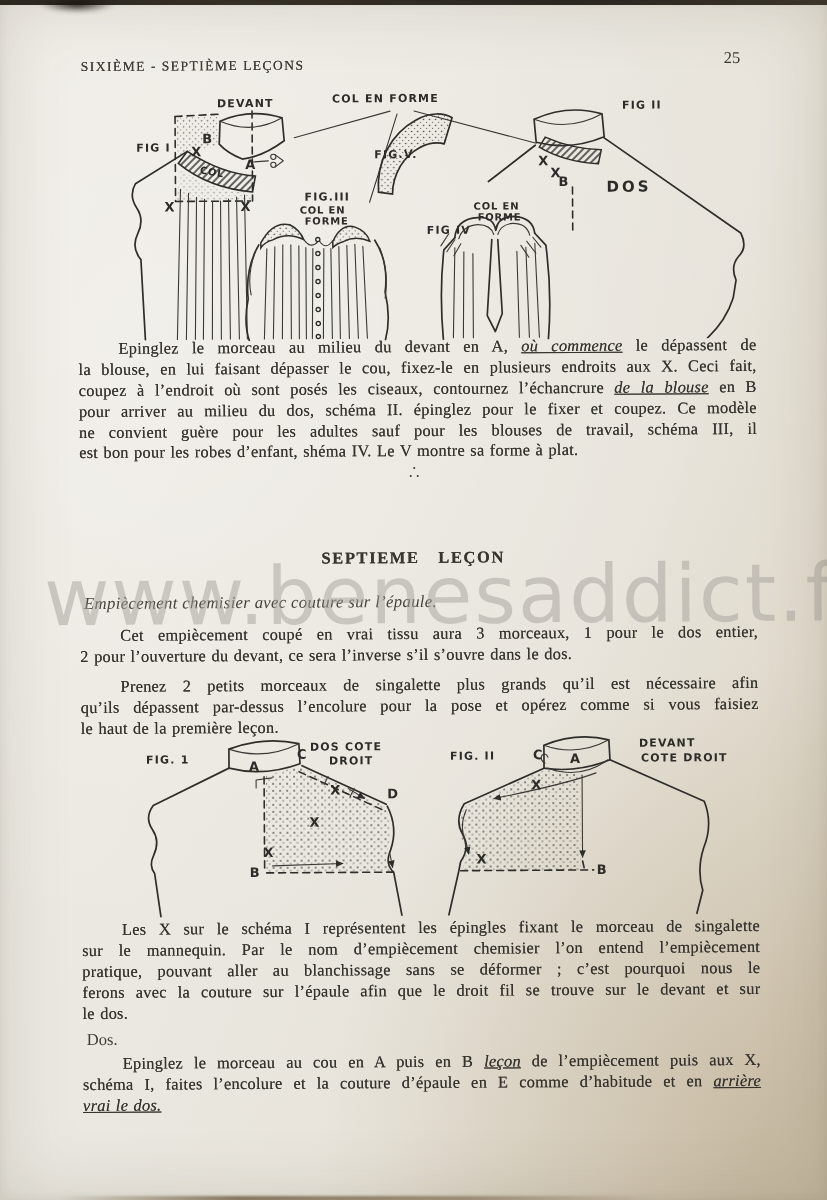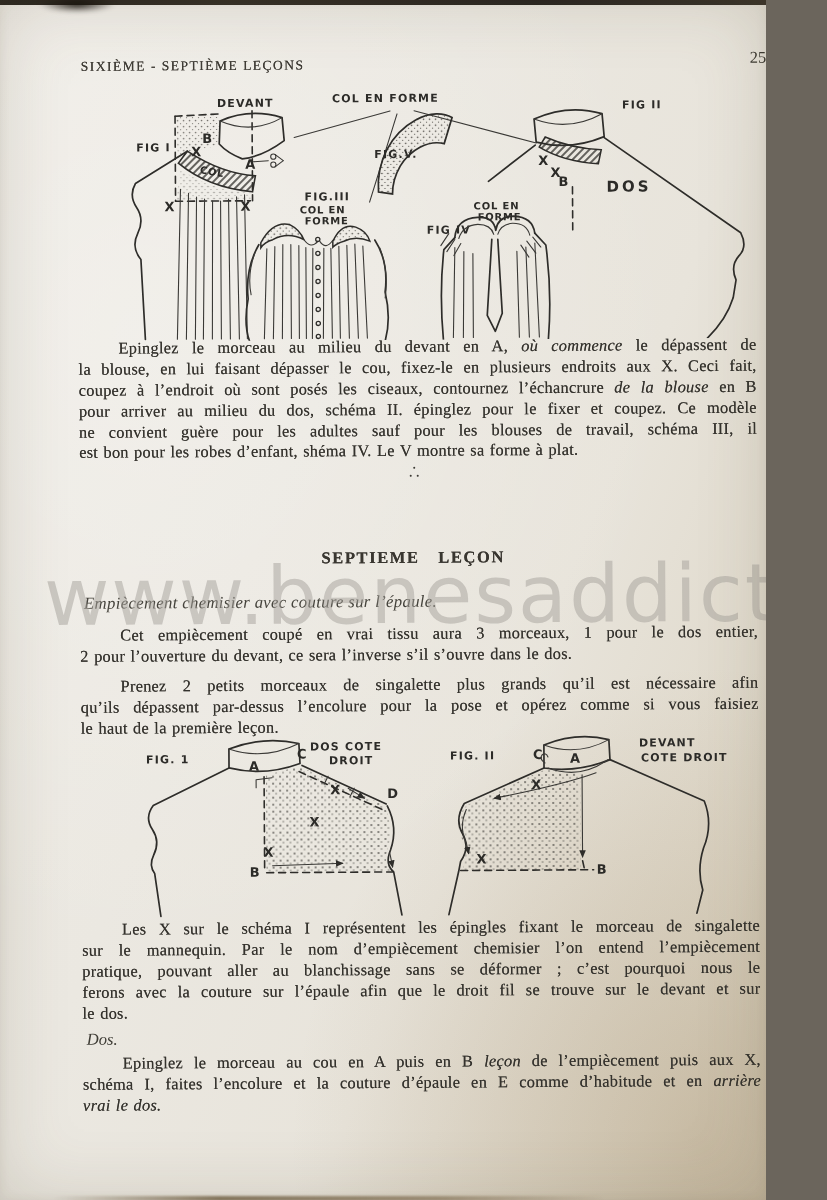--- a/index.html
+++ b/index.html
@@ -1,52 +1,52 @@
 <!DOCTYPE html>
 <html><head>
 <meta charset="utf-8">
 <style>
   html,body{margin:0;padding:0;background:#6b655c;}
   #scan{
-    position:relative;width:766px;height:1200px;overflow:hidden;
+    position:relative;width:827px;height:1200px;overflow:hidden;
     background:
       radial-gradient(130% 95% at 18% 28%, rgba(255,255,255,0.25) 0%, rgba(255,255,255,0) 55%),
       radial-gradient(120% 90% at 92% 96%, rgba(146,120,78,0.28) 0%, rgba(146,120,78,0) 45%),
       linear-gradient(112deg,#efece6 0%,#ebe8e1 38%,#e8e4db 64%,#ded7c8 88%,#d6cdbb 100%);
     font-family:"Liberation Serif",serif;color:#34322d;
   }
   #scan::after{content:"";position:absolute;inset:0;pointer-events:none;
     box-shadow:inset 0 0 70px rgba(90,75,50,0.18), inset 0 0 12px rgba(60,50,30,0.08);}
   .edge-top{position:absolute;top:0;left:0;width:100%;height:5px;
     background:linear-gradient(90deg,#17130e 0%,#241e16 30%,#171310 70%,#2a241b 100%);opacity:.92;}
   .smudge{position:absolute;top:-5px;left:38px;width:78px;height:18px;border-radius:50%;
     background:radial-gradient(ellipse at center,rgba(22,18,13,0.95) 0%,rgba(22,18,13,0) 70%);filter:blur(2px);}
   .edge-bottom{position:absolute;bottom:-1px;left:7%;width:72%;height:5px;border-radius:3px;
     background:linear-gradient(90deg,rgba(120,100,70,0) 0%,rgba(110,92,62,0.75) 30%,rgba(130,110,80,0.6) 70%,rgba(120,100,70,0) 100%);
     filter:blur(1px);}
   .content{position:absolute;inset:0;transform:rotate(-0.35deg);transform-origin:50% 50%;}
 
   .runhead{position:absolute;top:57px;left:84px;font-size:13.5px;letter-spacing:1.5px;color:#403d37;
     text-shadow:0 0 .4px #403d37;}
-  .pagenum{position:absolute;top:50px;left:727px;font-size:16.5px;color:#3a3831;margin-left:26px;}
+  .pagenum{position:absolute;top:50px;left:727px;font-size:16.5px;color:#3a3831;}
 
   .para{position:absolute;left:80px;width:678px;font-size:16.4px;line-height:20.9px;
     letter-spacing:.25px;word-spacing:1px;text-shadow:0 0 .35px rgba(52,50,45,.8);}
   .jline{text-align:justify;text-align-last:justify;height:20.9px;white-space:normal;}
   .jline.last{text-align-last:left;}
   .jline.ind{text-indent:40px;}
-  .para em{font-style:italic;}
+  .para em{font-style:italic;text-decoration:underline;}
 
   .ornament{position:absolute;top:464px;left:330px;width:170px;text-align:center;
     font-size:12px;line-height:8px;color:#3c3a34;font-weight:bold;}
   .h2{position:absolute;top:548px;left:0;width:827px;text-align:center;font-size:16.5px;
     font-weight:bold;letter-spacing:1.6px;word-spacing:13px;color:#393630;text-shadow:0 0 .4px #393630;}
   .subital{position:absolute;top:592px;left:84px;font-size:16.8px;font-style:italic;color:#45433c;
     letter-spacing:.3px;}
-  .dosh{position:absolute;top:1028px;left:84px;font-size:16.6px;font-style:italic;color:#3e3c35;}
+  .dosh{position:absolute;top:1028px;left:84px;font-size:16.6px;color:#3e3c35;}
 
   .watermark{position:absolute;top:549px;left:44px;width:900px;z-index:40;pointer-events:none;
     font-family:"DejaVu Sans",sans-serif;font-size:80px;font-weight:400;letter-spacing:2px;
     color:rgba(124,117,107,0.34);white-space:nowrap;text-shadow:0 0 1px rgba(255,255,255,0.25);}
 
   .figsvg{position:absolute;left:95px;}
   svg text{font-family:"DejaVu Sans",sans-serif;fill:#2c2b28;}
   .hl{font-size:11px;font-weight:700;letter-spacing:1.2px;}
   .hl2{font-size:10px;font-weight:700;letter-spacing:.8px;}
   .lt{font-size:13px;font-weight:600;}

